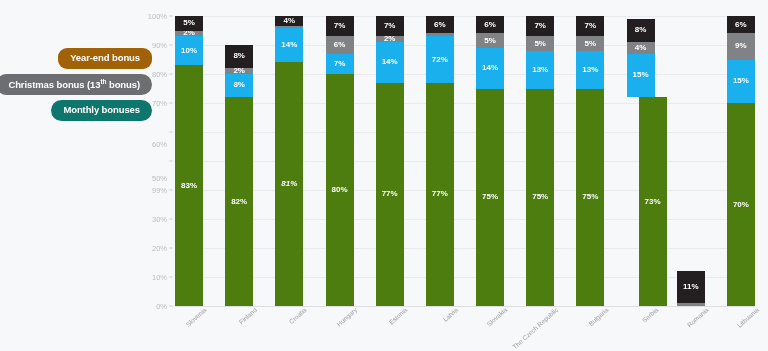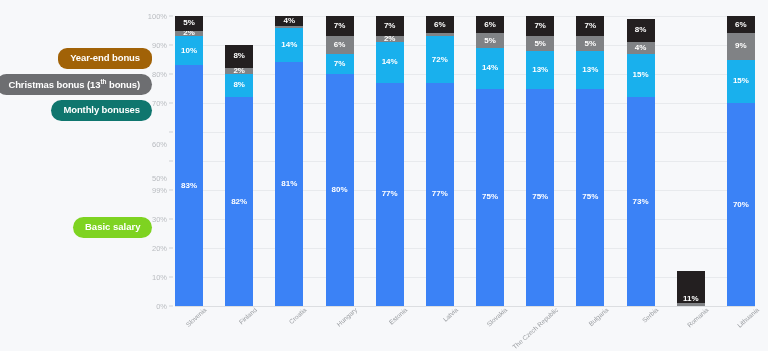--- a/index.html
+++ b/index.html
@@ -108,21 +108,21 @@
   .seg span {
     font-size: 8px;
     font-weight: bold;
     color: #ffffff;
     line-height: 1;
     white-space: nowrap;
   }
   .seg-yearend   { background: #231f20; }
   .seg-christmas { background: #808285; }
   .seg-monthly   { background: #19b0ed; }
-  .seg-basic     { background: #3b82f6; }
+  .seg-basic     { background: #4d7c0f; }
 
   
   .xlabels {
     position: absolute;
     left: 175px; top: 306px;
     width: 580px; height: 45px;
     display: flex;
     justify-content: space-between;
   }
   .xlabel-slot {
@@ -149,23 +149,20 @@
       <span>Year-end bonus</span>
     </div>
     <div class="pill pill-christmas">
       <span>Christmas bonus (13</span><sup>th</sup><span> bonus)</span>
     </div>
     <div class="pill pill-monthly">
       <span>Monthly bonuses</span>
     </div>
   </div>
 
-  <div class="pill-basic">
-    <span>Basic salary</span>
-  </div>
 
   <div class="ylabels">
       <div class="ylabel" style="top: 290px;">0%</div>
       <div class="ytick" style="top: 290px;"></div>
       <div class="ylabel" style="top: 261px;">10%</div>
       <div class="ytick" style="top: 261px;"></div>
       <div class="ylabel" style="top: 232px;">20%</div>
       <div class="ytick" style="top: 232px;"></div>
       <div class="ylabel" style="top: 203px;">30%</div>
       <div class="ytick" style="top: 203px;"></div>
@@ -229,21 +226,21 @@
           </div>
         </div>
         <div class="bar-col">
           <div class="seg seg-yearend" style="height: 11.6px;">
             <span>4%</span>
           </div>
           <div class="seg seg-christmas" style="height: 2.9px;"></div>
           <div class="seg seg-monthly" style="height: 40.6px;">
             <span>14%</span>
           </div>
-          <div class="seg seg-basic" style="height: 294px;">
+          <div class="seg seg-basic" style="height: 294px; font-style: italic;">
             <span>81%</span>
           </div>
         </div>
         <div class="bar-col">
           <div class="seg seg-yearend" style="height: 20.3px;">
             <span>7%</span>
           </div>
           <div class="seg seg-christmas" style="height: 17.4px;">
             <span>6%</span>
           </div>
@@ -325,26 +322,26 @@
         <div class="bar-col">
           <div class="seg seg-yearend" style="height: 23.2px;">
             <span>8%</span>
           </div>
           <div class="seg seg-christmas" style="height: 11.6px;">
             <span>4%</span>
           </div>
           <div class="seg seg-monthly" style="height: 43.5px;">
             <span>15%</span>
           </div>
-          <div class="seg seg-basic" style="height: 209px;">
+          <div class="seg seg-basic" style="height: 209px; margin-left: 12px;">
             <span>73%</span>
           </div>
         </div>
         <div class="bar-col">
-          <div class="seg seg-yearend" style="height: 31.9px; align-items: flex-end;">
+          <div class="seg seg-yearend" style="height: 31.9px;">
             <span>11%</span>
           </div>
           <div class="seg seg-christmas" style="height: 2.9px;"></div>
         </div>
         <div class="bar-col">
           <div class="seg seg-yearend" style="height: 17.4px;">
             <span>6%</span>
           </div>
           <div class="seg seg-christmas" style="height: 26.1px;">
             <span>9%</span>

